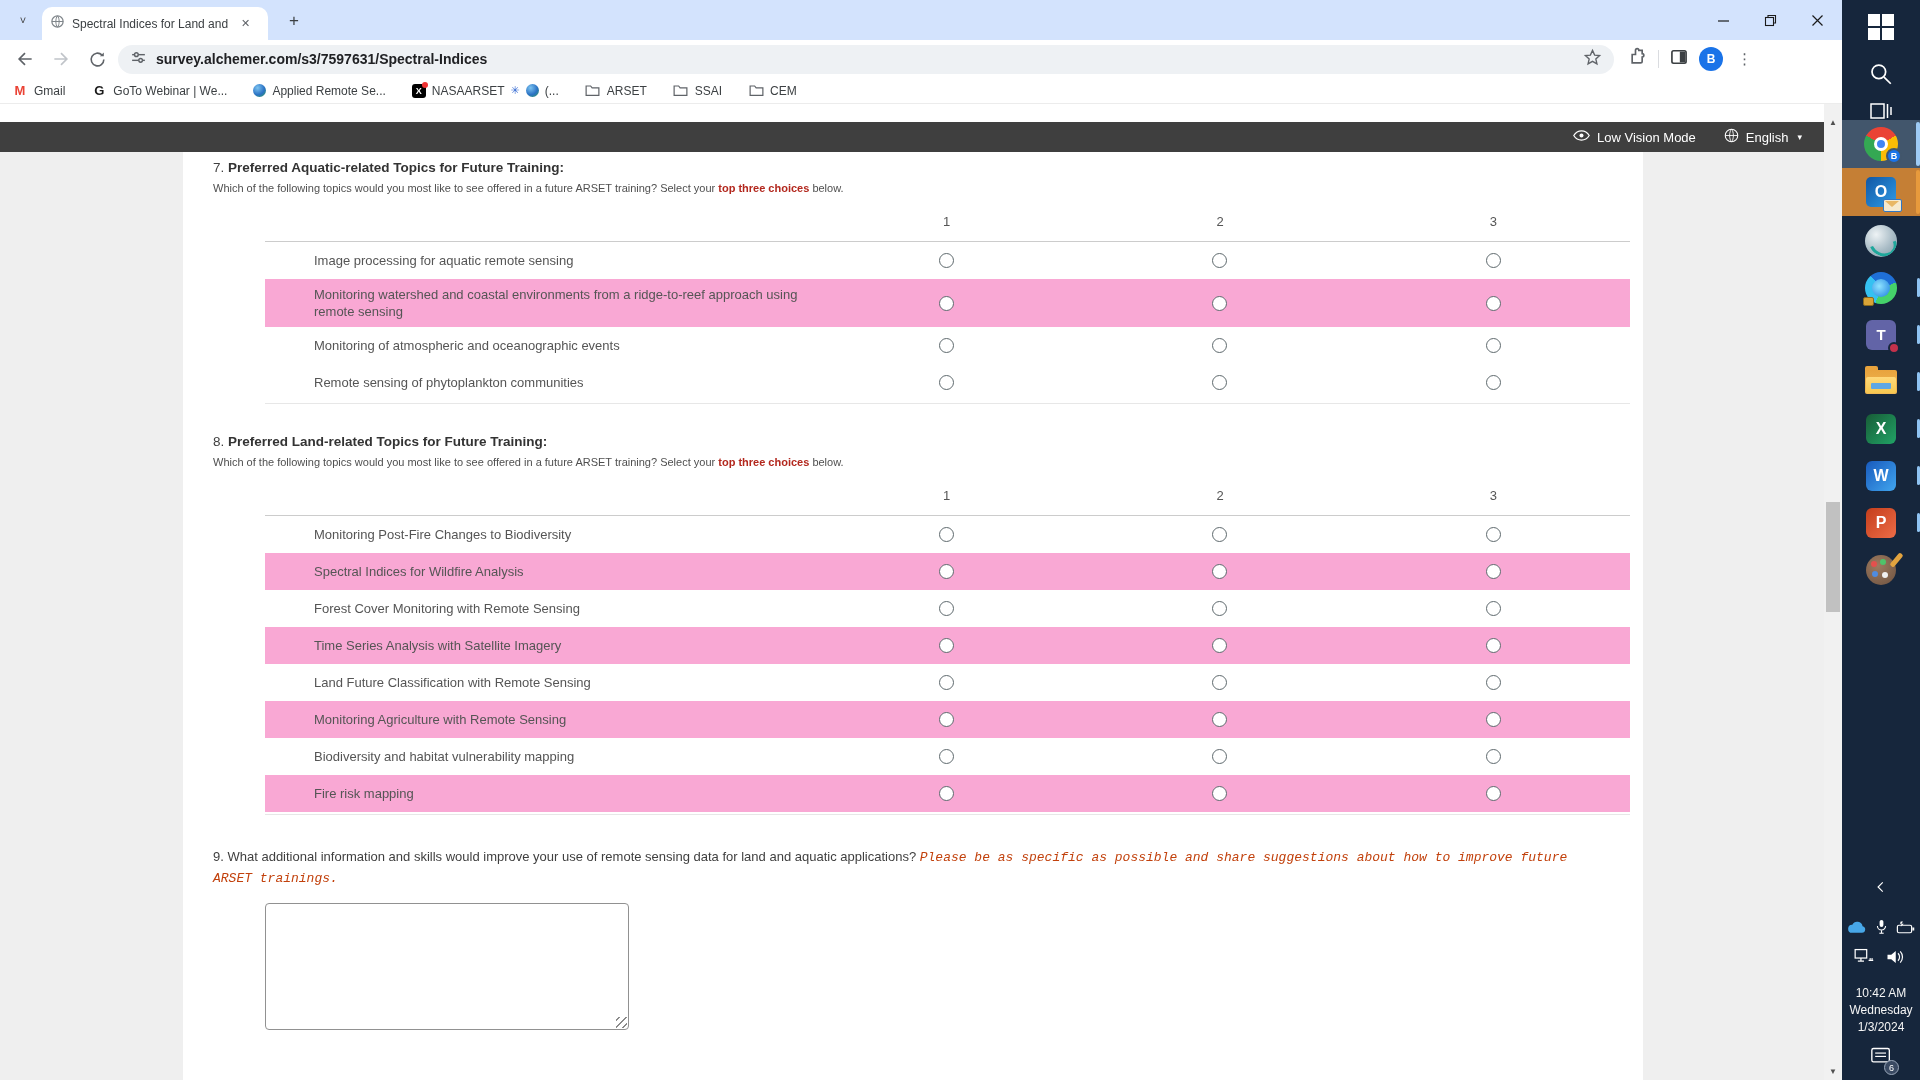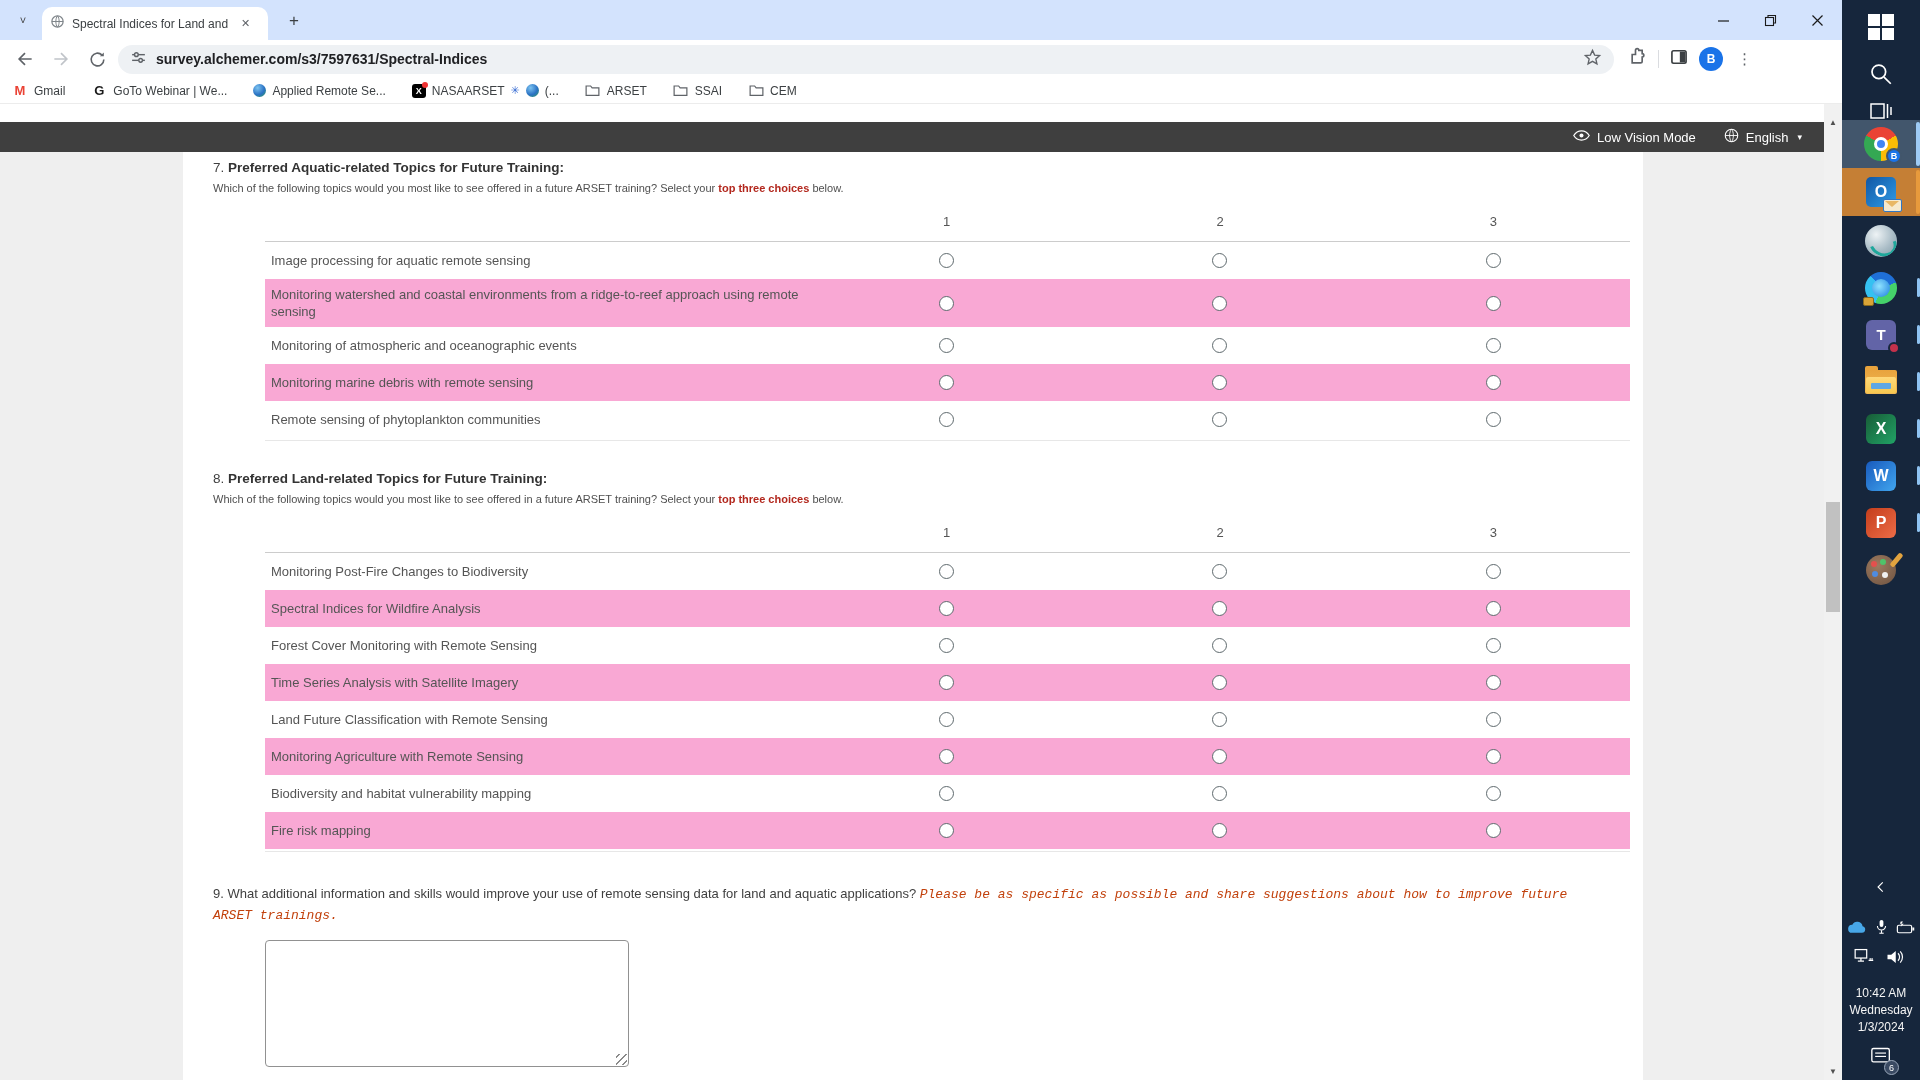--- a/index.html
+++ b/index.html
@@ -54,21 +54,21 @@
   .qprompt { font-size:11px; margin-top:7px; color:#4f4f4f; }
   .hl { font-weight:bold; }
   .qtext { font-size:13px; color:#3f3f3f; line-height:20px; }
   .qtext i { color:#c2410c;font-family:Liberation Mono, monospace; }
 
   .matrix { margin:20px 0 0 52px; width:1365px; }
   .mhead { display:grid; grid-template-columns:545px 1fr 1fr 1fr; padding-bottom:12px; border-bottom:1px solid #ccc; }
   .mhead div { text-align:center; font-size:13px; color:#555; }
   .mrow { display:grid; grid-template-columns:545px 1fr 1fr 1fr; align-items:center; min-height:37px; padding:4px 0; }
   .mrow.alt { background:#f9a8d4; }
-  .mrow .lbl { font-size:13px; color:#555; line-height:17px; padding:3px 10px 3px 6px; }
+  .mrow .lbl { font-size:13px; color:#555; line-height:17px; padding:3px 10px 3px 6px;margin-left:43px; }
   .cell { display:flex; align-items:center; justify-content:center; }
   .radio { width:15px; height:15px; border:1.5px solid #5f6a6e; border-radius:50%; background:#fff; }
   .matrix-end { border-bottom:1px solid #e7e7e7; margin-top:2px; }
 
   .ta-wrap { position:relative; margin:14px 0 0 52px; width:364px; height:127px; }
   .ta-wrap textarea { width:364px; height:127px; border:1px solid #919191; border-radius:4px; resize:none; background:#fff; }
   .grip { position:absolute; right:2px; bottom:2px; width:11px; height:11px;
           background:repeating-linear-gradient(135deg, transparent 0 2px, #8a8a8a 2px 3.2px, transparent 3.2px 5px); }
 
   
@@ -328,32 +328,20 @@
               <div class="cell">
                   <span class="radio"></span>
                 </div>
               <div class="cell">
                   <span class="radio"></span>
                 </div>
               <div class="cell">
                   <span class="radio"></span>
                 </div>
             </div>
-            <div class="mrow alt">
-              <div class="lbl">Monitoring marine debris with remote sensing</div>
-              <div class="cell">
-                  <span class="radio"></span>
-                </div>
-              <div class="cell">
-                  <span class="radio"></span>
-                </div>
-              <div class="cell">
-                  <span class="radio"></span>
-                </div>
-            </div>
             <div class="mrow">
               <div class="lbl">Remote sensing of phytoplankton communities</div>
               <div class="cell">
                   <span class="radio"></span>
                 </div>
               <div class="cell">
                   <span class="radio"></span>
                 </div>
               <div class="cell">
                   <span class="radio"></span>

